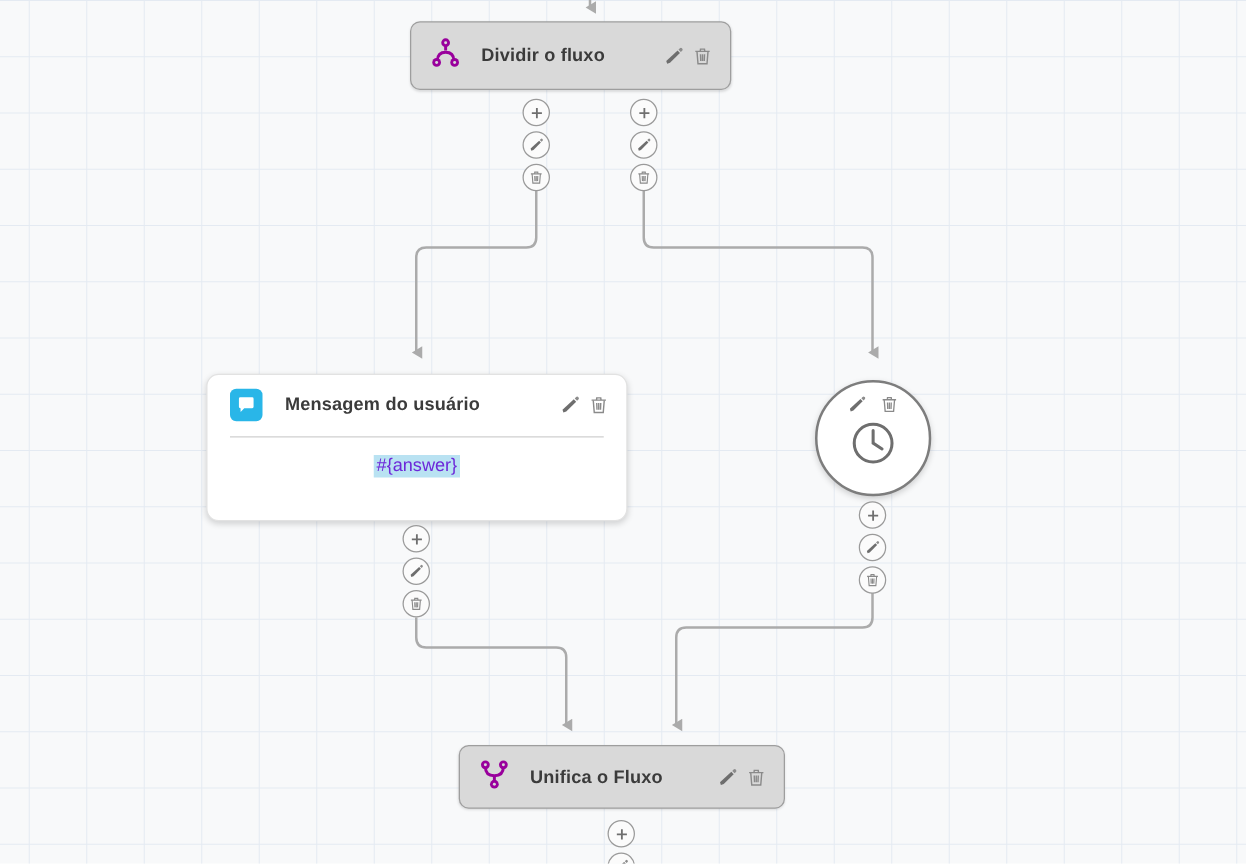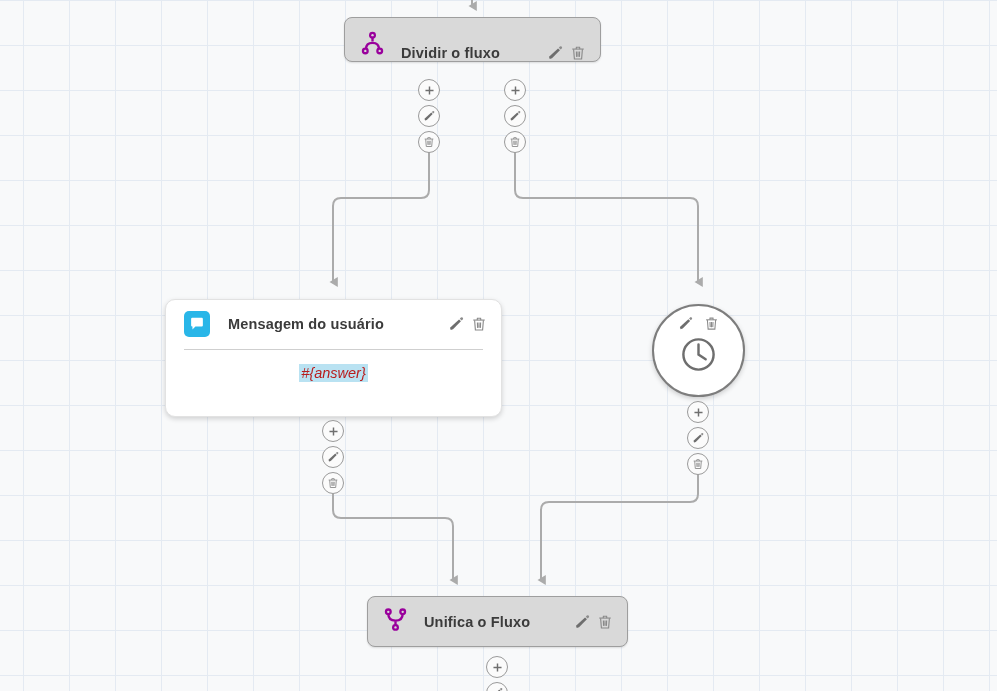--- a/index.html
+++ b/index.html
@@ -100,22 +100,21 @@
     height: 1px;
     background: #cfcfcf;
     margin: 12px 18px 0 18px;
   }
   .card-body {
     padding: 14px 18px 20px 18px;
     text-align: center;
   }
   .var-chip {
     font-size: 14.5px;
-    font-style: italic;
-    color: #b91c1c;
+    color: #6d28d9;
     background: #b9e2f2;
     padding: 1px 2px;
     white-space: nowrap;
     margin-top: 44px;
   }
 
   
   .round-tools {
     display: flex;
     gap: 10px;
@@ -161,21 +160,21 @@
       <path d="M429,152 L429,190 Q429,198 421,198 L341,198 Q333,198 333,206 L333,282" marker-end="url(#arrow)"></path>
 
       <path d="M515,152 L515,190 Q515,198 523,198 L690,198 Q698,198 698,206 L698,282" marker-end="url(#arrow)"></path>
 
       <path d="M333,494 L333,510 Q333,518 341,518 L445,518 Q453,518 453,526 L453,580" marker-end="url(#arrow)"></path>
 
       <path d="M698,474 L698,494 Q698,502 690,502 L549,502 Q541,502 541,510 L541,580" marker-end="url(#arrow)"></path>
     </g>
   </svg>
 
-  <div class="node node-gray" style="left:344px; top:17px; width:257px; height:45px;align-items:flex-end;">
+  <div class="node node-gray" style="left:328px; top:17px; width:257px; height:55px;">
     <span class="type-icon">
       <svg width="27" height="27" viewBox="0 0 24 24">
         <g fill="none" stroke="#99009c" stroke-width="2.1">
           <path d="M12 6.6 L12 10.2"></path>
           <path d="M6.2 17.2 Q6.2 11.4 12 11.4 Q17.8 11.4 17.8 17.2"></path>
         </g>
         <circle cx="12" cy="4.6" r="3.1" fill="#99009c"></circle>
         <circle cx="12" cy="4.6" r="1.05" fill="#d9d9d9"></circle>
         <circle cx="5.6" cy="18.6" r="3.1" fill="#99009c"></circle>
         <circle cx="5.6" cy="18.6" r="1.05" fill="#d9d9d9"></circle>

